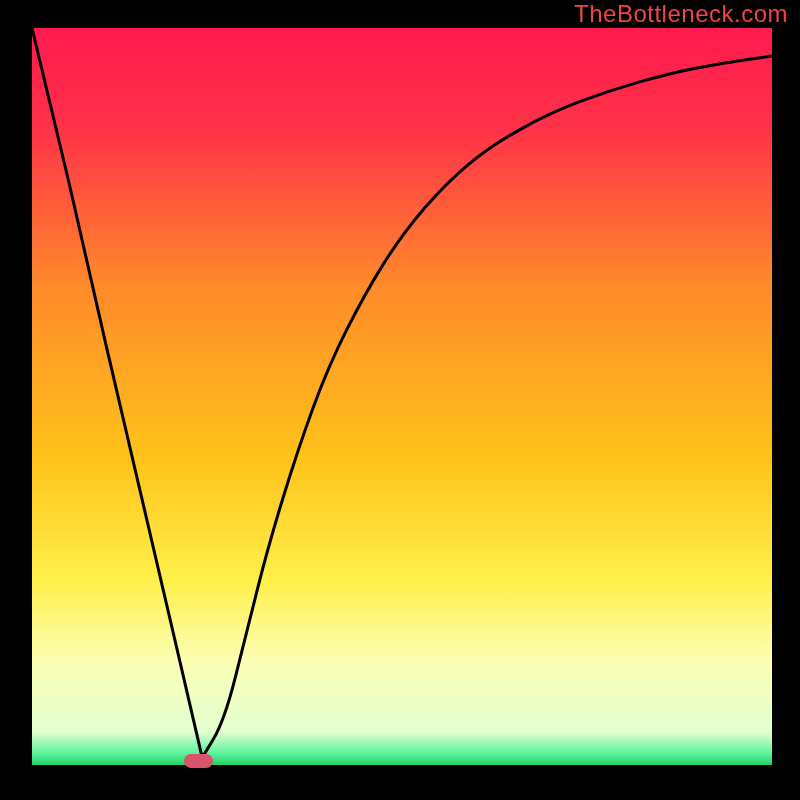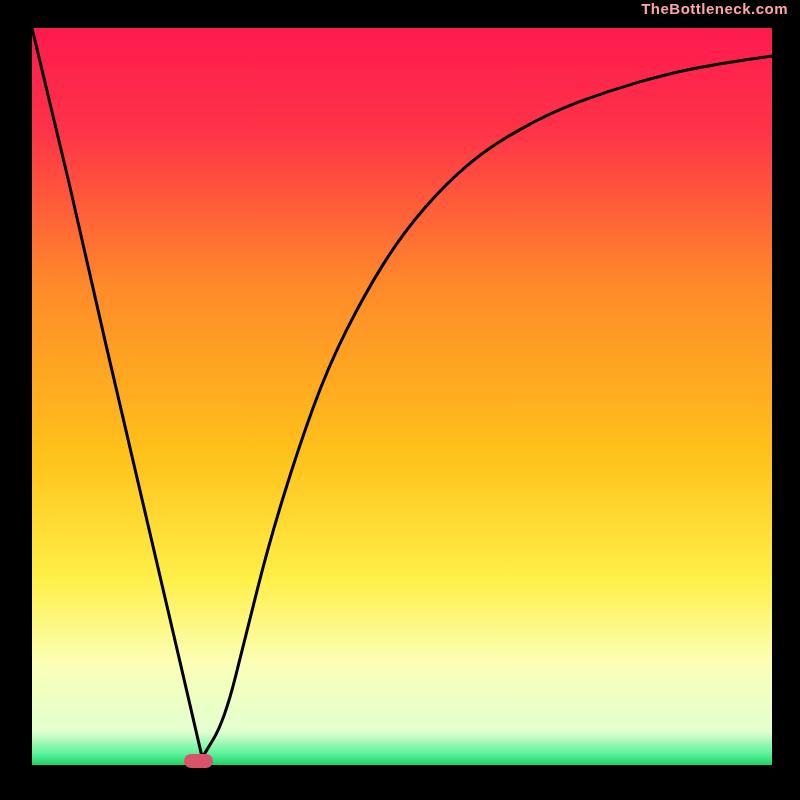--- a/index.html
+++ b/index.html
@@ -21,24 +21,24 @@
     
   }
   .gradient {
     position: absolute;
     left: 0; top: 0; right: 0; bottom: 0;
   }
   .watermark {
     position: absolute;
     top: 0;
     right: 12px;
-    color: #fca5a5;
+    color: #ef4444;
     font-family: Arial, Helvetica, sans-serif;
-    font-size: 15px;
-    font-weight: 700;
+    font-size: 24px;
+    font-weight: 400;
     letter-spacing: 0.5px;
   }
   .marker {
     position: absolute;
     background: #d9536b;
     border-radius: 7px;
   }
   svg.curve {
     position: absolute;
     left: 0; top: 0;

